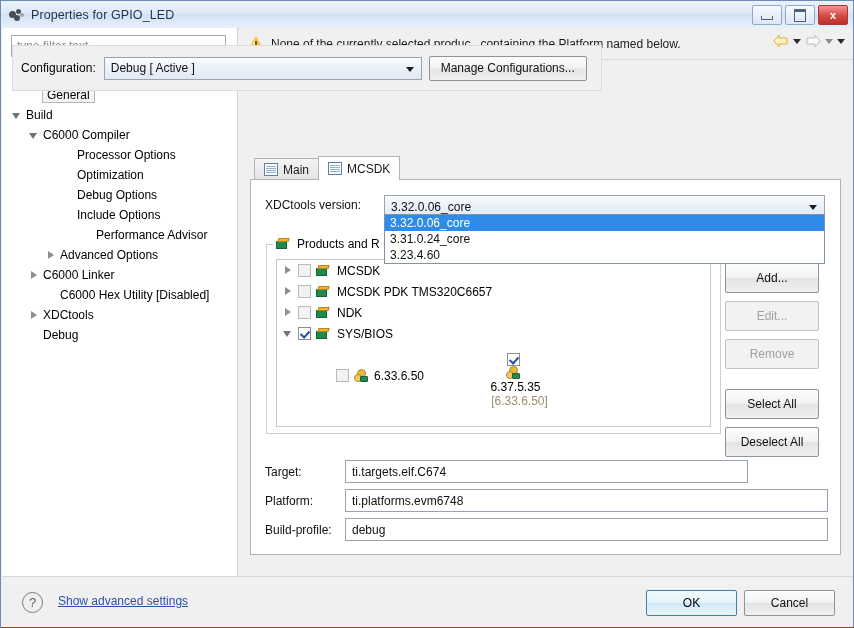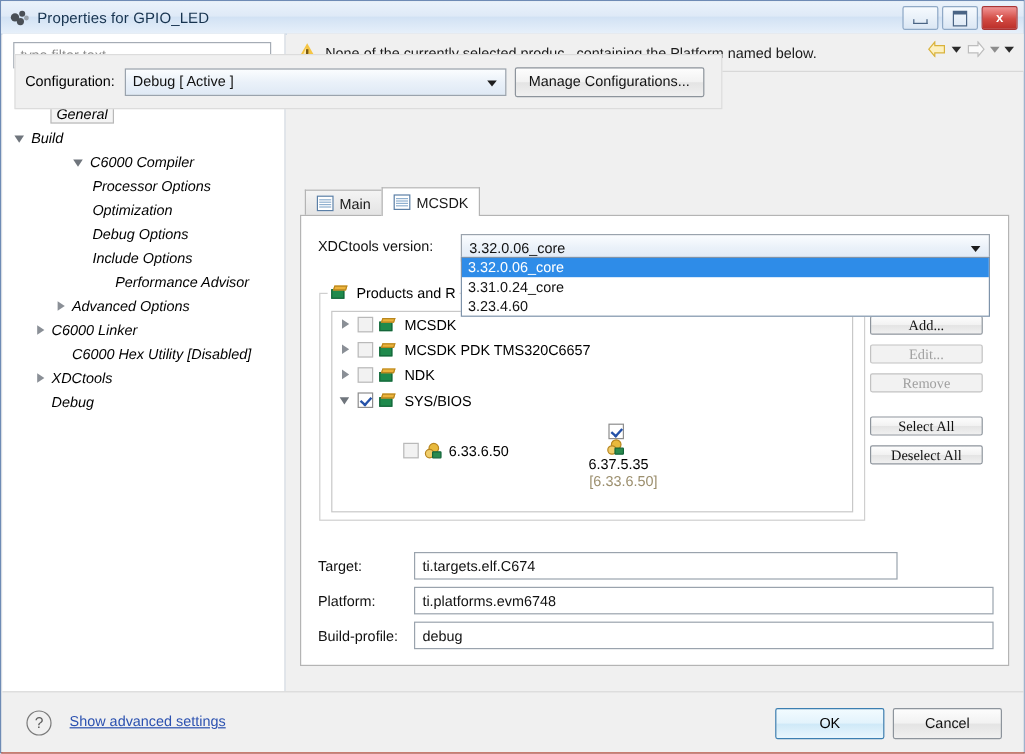--- a/index.html
+++ b/index.html
@@ -44,21 +44,21 @@
   .left-pane{
     position:absolute;left:1px;top:27px;width:236px;height:548px;
     background:#ffffff;border-right:1px solid #cfd6de;box-sizing:border-box;
   }
   .filter-box{
     position:absolute;left:9px;top:7px;width:215px;height:22px;
     border:1px solid #a5acb5;background:#fff;box-sizing:border-box;
     font-size:12px;color:#8d8d8d;padding:3px 5px;line-height:15px;
   }
   .tree{position:absolute;left:0;top:37px;width:236px;}
-  .tnode{height:20px;display:flex;align-items:center;font-size:12px;color:#000;white-space:nowrap;font-style:italic;}
+  .tnode{height:20px;display:flex;align-items:center;font-size:12px;color:#000;white-space:nowrap;}
   .arrow{
     width:9px;height:9px;margin-right:4px;flex:none;position:relative;
   }
   .arrow.closed:after{
     content:"";position:absolute;left:2px;top:0px;
     border-left:6px solid #8a8f96;border-top:4.5px solid transparent;border-bottom:4.5px solid transparent;
   }
   .arrow.open:after{
     content:"";position:absolute;left:0px;top:2px;
     border-top:6px solid #6f757c;border-left:4.5px solid transparent;border-right:4.5px solid transparent;
@@ -170,21 +170,21 @@
     content:"";position:absolute;left:3px;top:1px;width:4px;height:7px;
     border:solid #2451a8;border-width:0 2px 2px 0;transform:rotate(42deg);
   }
   .chk.dis{background:#f2f2f2;border-color:#b9b9b9;}
   .gearicon{width:15px;height:14px;position:relative;margin-right:5px;flex:none;}
   .gearicon .g{position:absolute;border-radius:50%;}
   .ver-gray{color:#9c8f6e;margin-left:8px;}
 
   
   .sidebtns{position:absolute;left:724px;top:262px;width:94px;}
-  .sidebtns .btn{width:94px;height:16px;margin-bottom:8px;font-family:Liberation Serif, serif;}
+  .sidebtns .btn{width:94px;height:30px;margin-bottom:8px;}
 
   .fieldrow{position:absolute;display:flex;align-items:center;}
   .txtin{
     height:23px;border:1px solid #9aa3ad;background:#fff;box-sizing:border-box;
     font-size:12px;padding-left:6px;display:flex;align-items:center;color:#111;position:relative;
   }
 
   
   .bottombar{
     position:absolute;left:1px;top:575px;width:851px;height:51px;
@@ -240,21 +240,21 @@
           <span class="tlabel">Resource</span>
         </div>
         <div class="tnode selected" style="padding-left: 27px;">
           <span class="arrow none"></span>
           <span class="tlabel">General</span>
         </div>
         <div class="tnode" style="padding-left: 10px;">
           <span class="arrow open"></span>
           <span class="tlabel">Build</span>
         </div>
-        <div class="tnode" style="padding-left: 27px; margin-left: 32px;">
+        <div class="tnode" style="padding-left: 27px;">
           <span class="arrow open"></span>
           <span class="tlabel">C6000 Compiler</span>
         </div>
         <div class="tnode" style="padding-left: 61px;">
           <span class="arrow none"></span>
           <span class="tlabel">Processor Options</span>
         </div>
         <div class="tnode" style="padding-left: 61px;">
           <span class="arrow none"></span>
           <span class="tlabel">Optimization</span>

